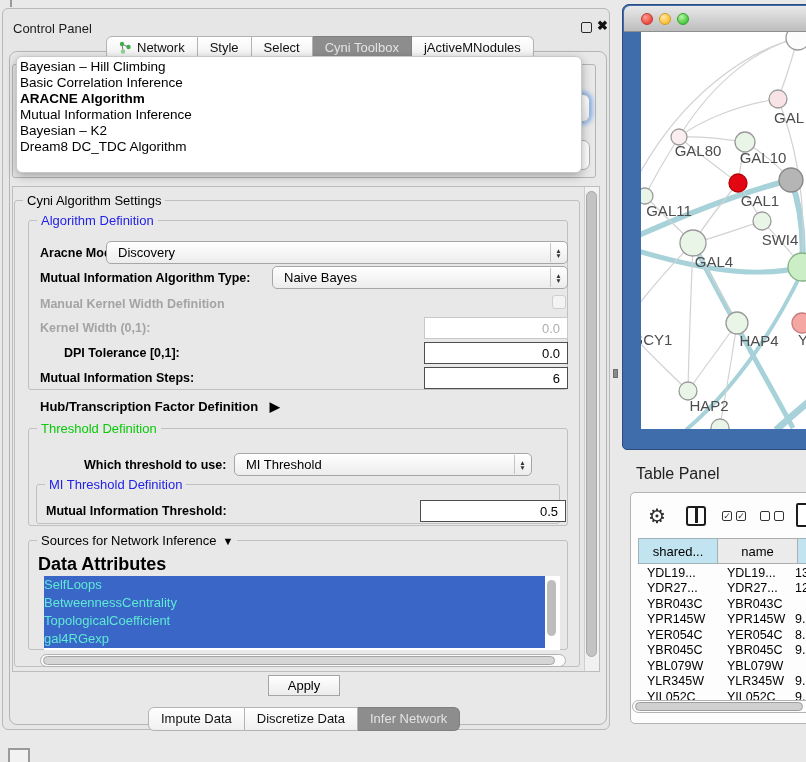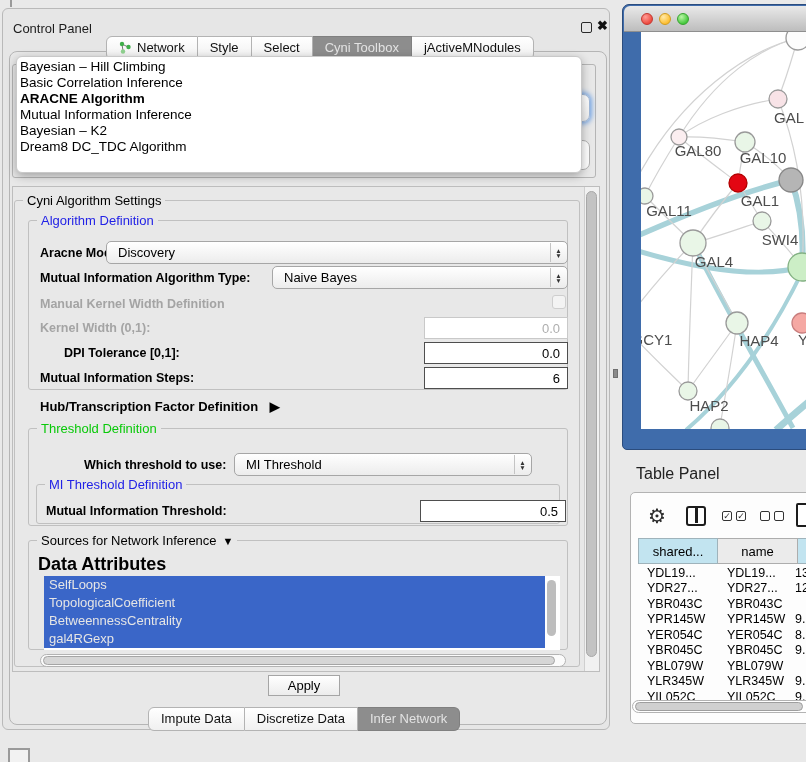--- a/index.html
+++ b/index.html
@@ -60,21 +60,21 @@
   .stepper { position:absolute; right:1px; top:1px; bottom:1px; width:16px; border-left:1px solid #c4c4c4;
     display:flex; flex-direction:column; align-items:center; justify-content:center; font-size:6.5px; color:#333; line-height:5px; }
 
   .field { position:absolute; height:22px; background:#fff; font-size:13px; text-align:right; padding:3px 7px 0 0; }
   .field.on  { border:1.5px solid #4e4e4e; color:#000; }
   .field.off { border:1px solid #c9c9c9; color:#aeaeae; }
 
   .checkbox-dis { position:absolute; width:14px; height:14px; border:1px solid #cecece; border-radius:3px; background:#f3f3f3; }
 
   .attr-list { left:44px; top:576px; width:516px; height:74px; background:#fff; overflow:hidden; }
-  .attr-item { height:18px; line-height:18px; background:#3a66c8; color:#e5e5e5; font-size:13px; padding-left:5px; width:501px; }
+  .attr-item { height:18px; line-height:18px; background:#3a66c8; color:#5eead4; font-size:13px; width:501px; }
   .attr-vthumb { left:547px; top:580px; width:9px; height:56px; background:#bdbdbd; border-radius:5px; }
   .hscroll { left:40px; top:654px; width:526px; height:13px; border:1px solid #b3b3b3; border-radius:7px; background:#fbfbfb; }
   .hscroll-thumb { position:absolute; left:2px; top:1px; width:512px; height:9px; background:#d6d6d6; border:1px solid #a5a5a5; border-radius:5px; }
 
   .apply-btn { left:268px; top:675px; width:72px; height:21px; border:1px solid #a5a5a5; border-radius:0;
     background:linear-gradient(#ffffff,#ececec); font-size:13px; text-align:center; padding-top:2px; }
 
   
   .divider-grip { left:613px; top:369px; width:5px; height:9px; background:#8a8a8a; border:1px solid #6f6f6f; }
 
@@ -220,22 +220,22 @@
 <div class="group" style="left:28px; top:540px; width:540px; height:110px;">
   <div class="group-title" style="display:flex; align-items:center; gap:6px;">
     <span>Sources for Network Inference</span>
     <span style="font-size:11px;">▼</span>
   </div>
 </div>
 <div class="lbl" style="left:38px; top:554px; font-size:18px;">Data Attributes</div>
 <div class="abs attr-list">
     <div id="attr-items">
       <div class="attr-item" style="background: rgb(58, 102, 200);">SelfLoops</div>
+      <div class="attr-item" style="background: rgb(58, 102, 200);">BetweennessCentrality</div>
       <div class="attr-item" style="background: rgb(58, 102, 200);">TopologicalCoefficient</div>
-      <div class="attr-item" style="background: rgb(58, 102, 200);">BetweennessCentrality</div>
       <div class="attr-item" style="background: rgb(58, 102, 200);">gal4RGexp</div>
     </div>
   </div>
 <div class="abs attr-vthumb"></div>
 <div class="abs hscroll">
     <div class="hscroll-thumb"></div>
   </div>
 
 <div class="abs apply-btn">Apply</div>
 

